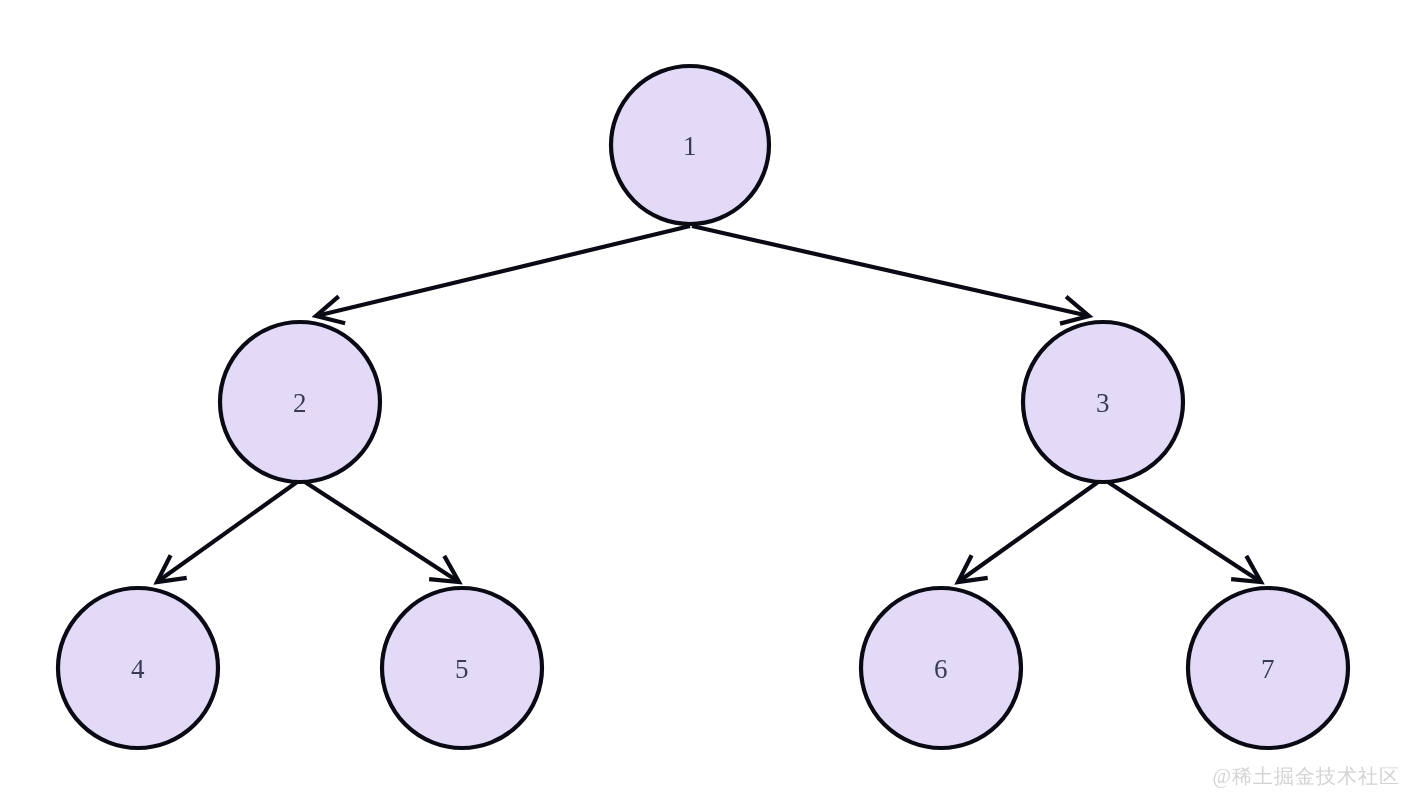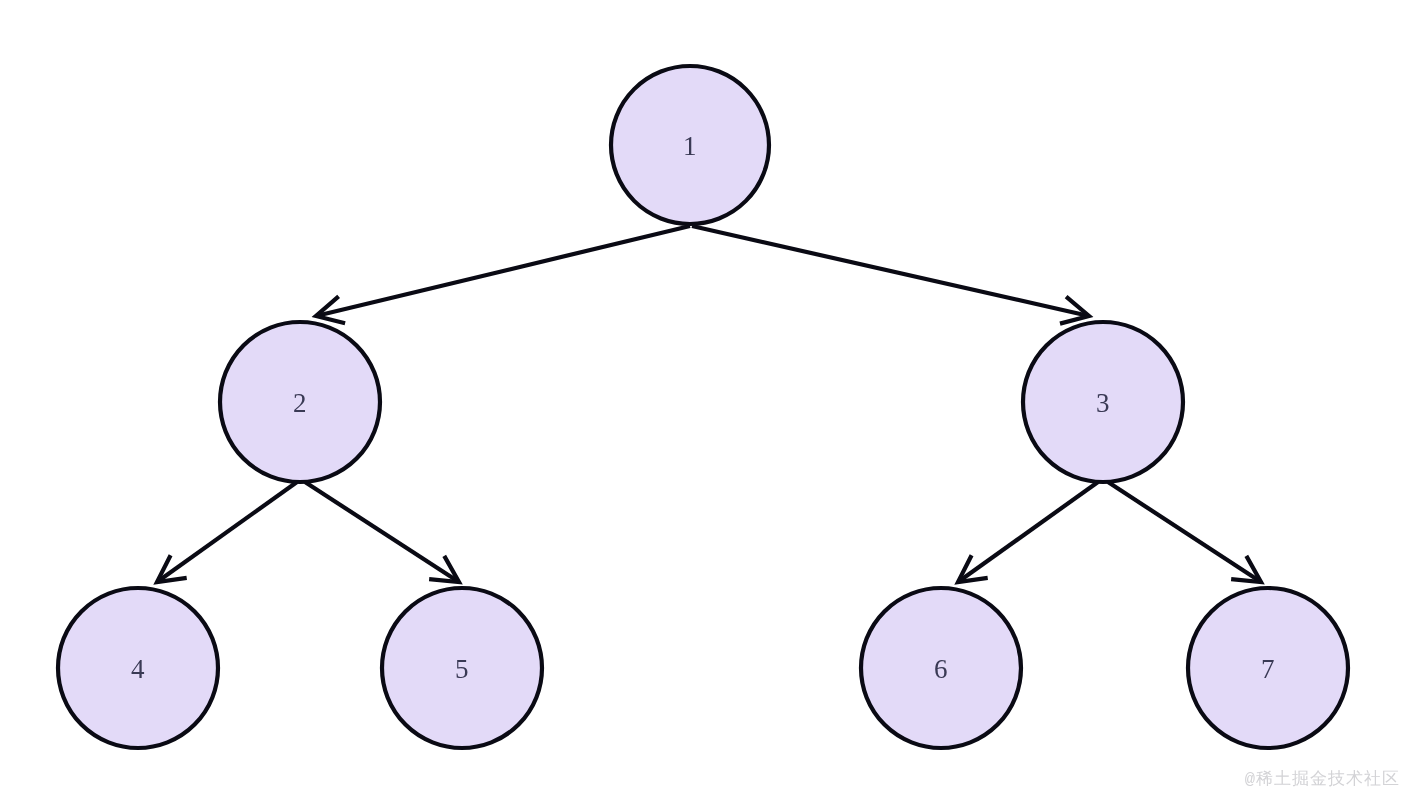--- a/index.html
+++ b/index.html
@@ -49,22 +49,22 @@
     stroke: #0a0a14;
     stroke-width: 4.2;
     stroke-linecap: butt;
     stroke-linejoin: miter;
     fill: none;
   }
   #watermark {
     position: absolute;
     right: 14px;
     bottom: 8px;
-    font-family: Liberation Mono, monospace;
-    font-size: 17px;
+    font-family: Liberation Serif, serif;
+    font-size: 20px;
     color: #d3d3d6;
     letter-spacing: 1px;
     white-space: nowrap;
     user-select: none;
   }
 </style>
 </head>
 <body>
 
 <div id="canvas">

